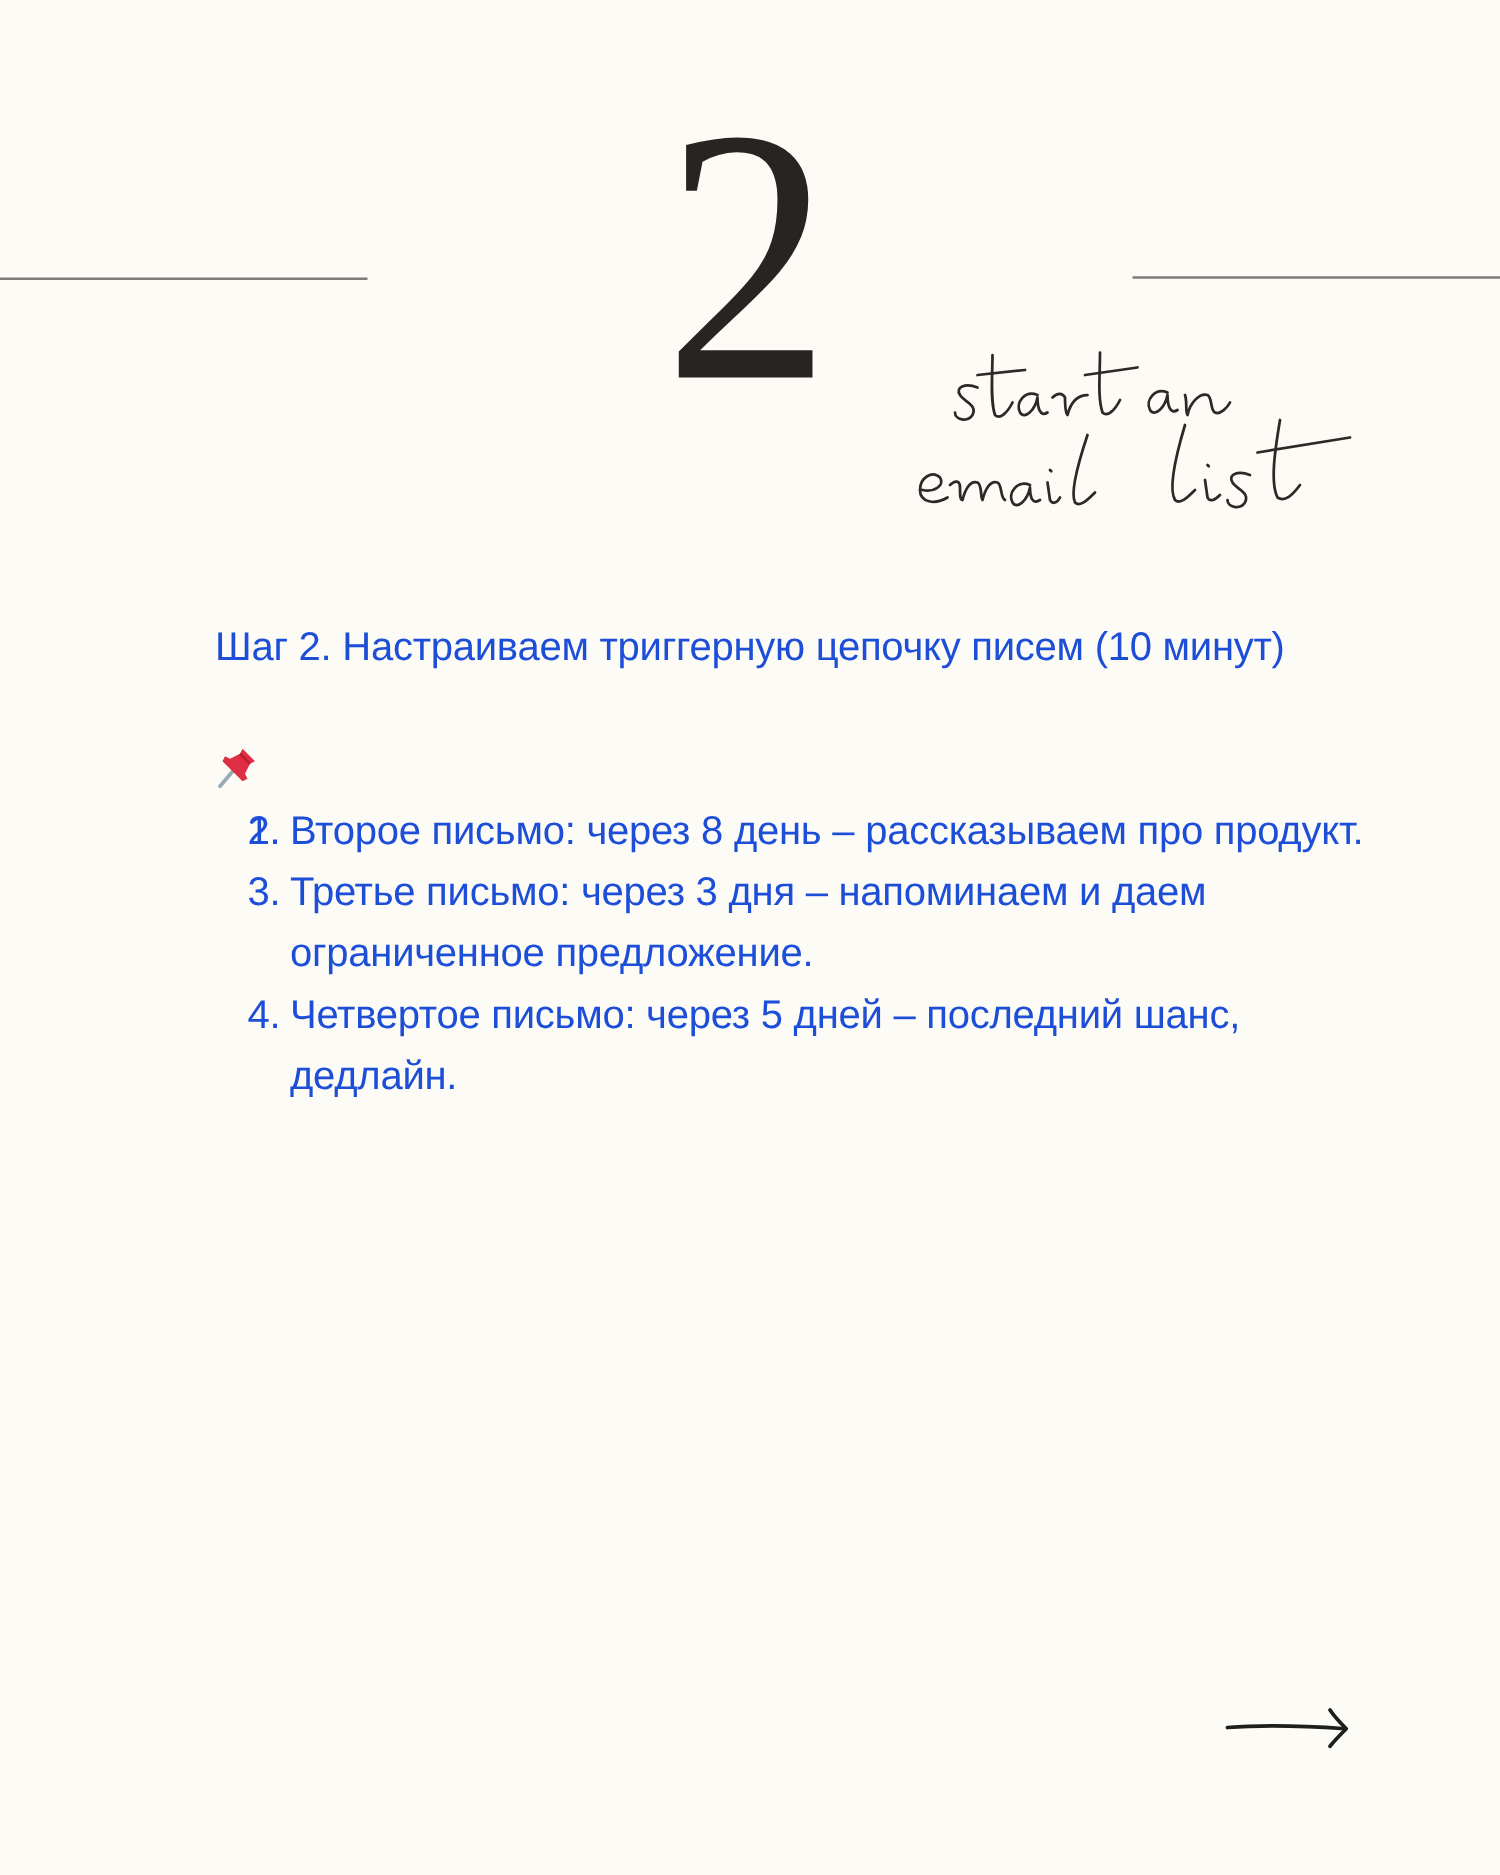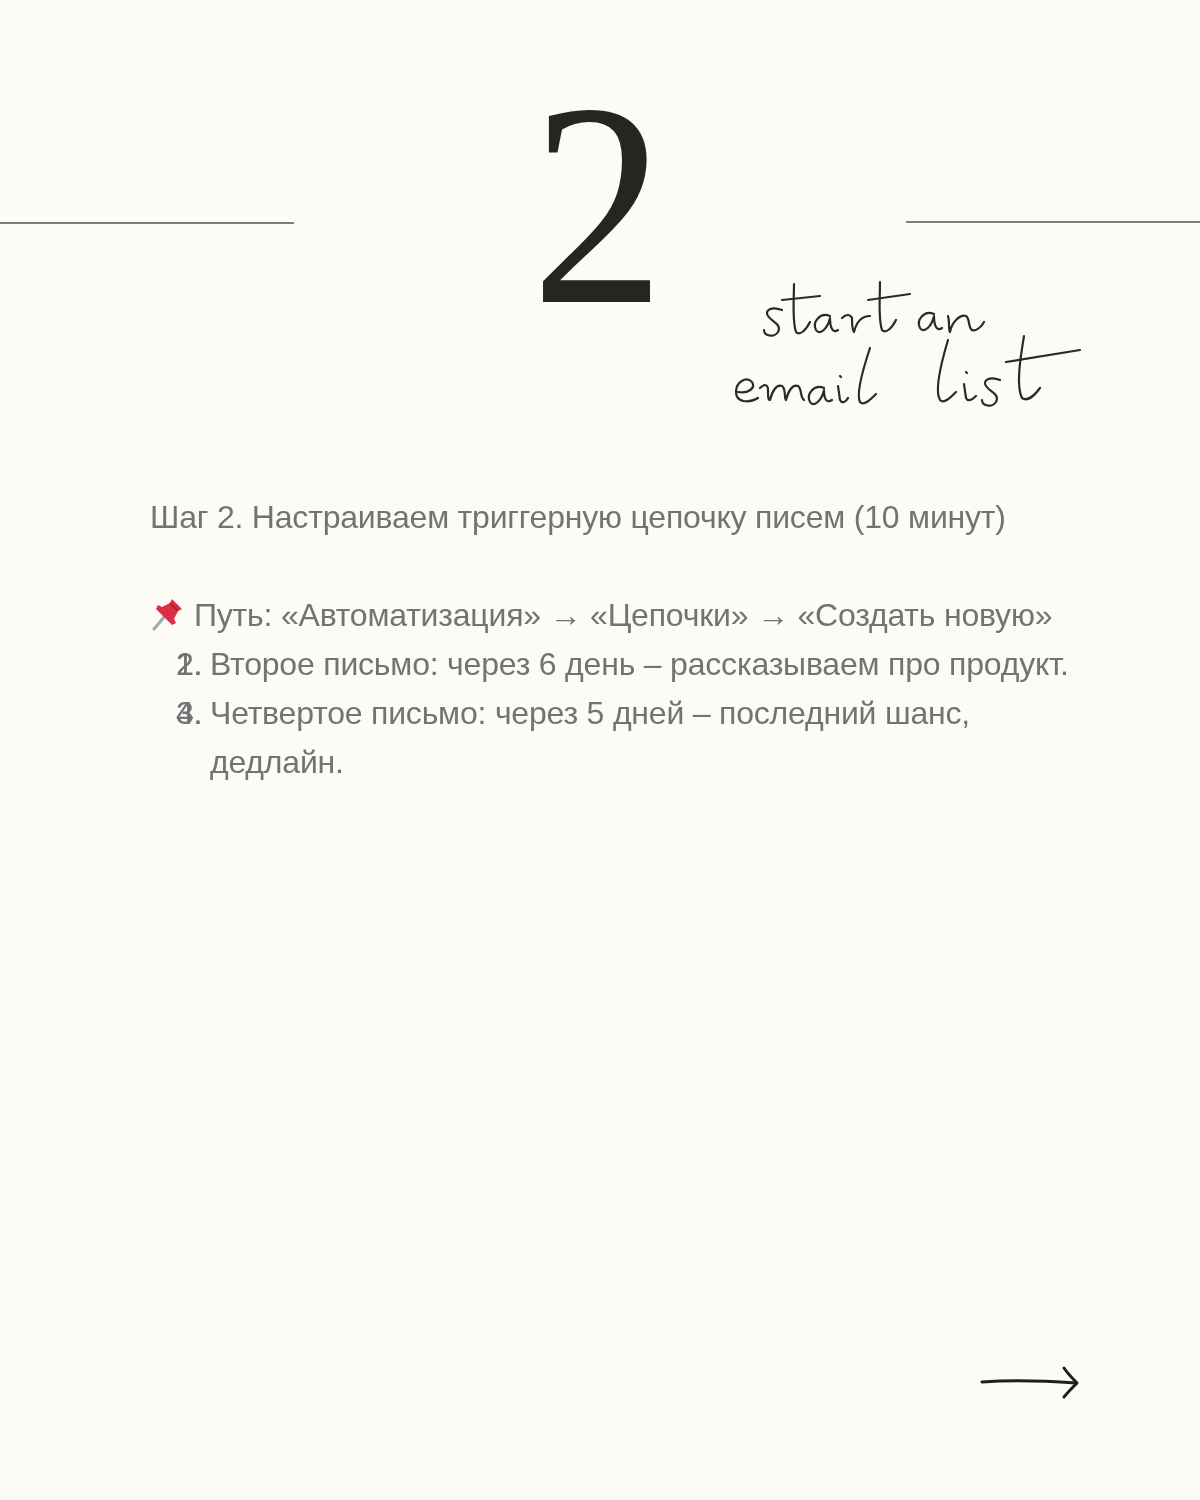--- a/index.html
+++ b/index.html
@@ -40,26 +40,26 @@
       position: absolute;
       left: 720px;
       top: 270px;
       width: 390px;
       height: 160px;
     }
     .script-title svg { width: 100%; height: 100%; }
 
     .content {
       position: absolute;
-      left: 150px;
+      left: 172px;
       top: 493px;
       width: 940px;
       font-size: 32px;
       line-height: 49px;
-      color: #737373;
+      color: #1d4ed8;
       letter-spacing: -0.2px;
     }
     .content p { margin: 0; }
     .step-title { margin-bottom: 49px !important; }
 
     .emoji {
       display: inline-block;
       width: 36px;
       height: 36px;
       vertical-align: -5px;
@@ -133,33 +133,34 @@
 <div class="content">
   <p class="step-title">Шаг 2. Настраиваем триггерную цепочку писем (10 минут)</p>
 
   <p>
     <span class="emoji">
       <svg viewBox="0 0 36 36">
         <path d="M4 34 L15 21" stroke="#99aab5" stroke-width="3" stroke-linecap="round"></path>
         <path d="M22 4 L32 14 L28 16 L24 24 L26 28 L22 30 L6 14 L8 10 L12 12 L20 8 Z" fill="#dd2e44"></path>
         <path d="M20 8 L28 16" stroke="#be1931" stroke-width="2"></path>
       </svg>
-    </span><span>Путь: «Автоматизация» → «Цепочки» → «Создать новую»</span>
+    </span>
   </p>
 
   <ol class="email-list">
     <li>
       <span class="num">1.</span>
     </li>
     <li>
       <span class="num">2.</span>
-      <span>Второе письмо: через 6 день – рассказываем про продукт.</span>
+      <span>Второе письмо: через 8 день – рассказываем про продукт.</span>
     </li>
     <li>
       <span class="num">3.</span>
+      <span>Третье письмо: через 3 дня – напоминаем и даем ограниченное предложение.</span>
     </li>
     <li>
       <span class="num">4.</span>
       <span>Четвертое письмо: через 5 дней – последний шанс, дедлайн.</span>
     </li>
   </ol>
 
 </div>
 
 <div class="next-arrow">

